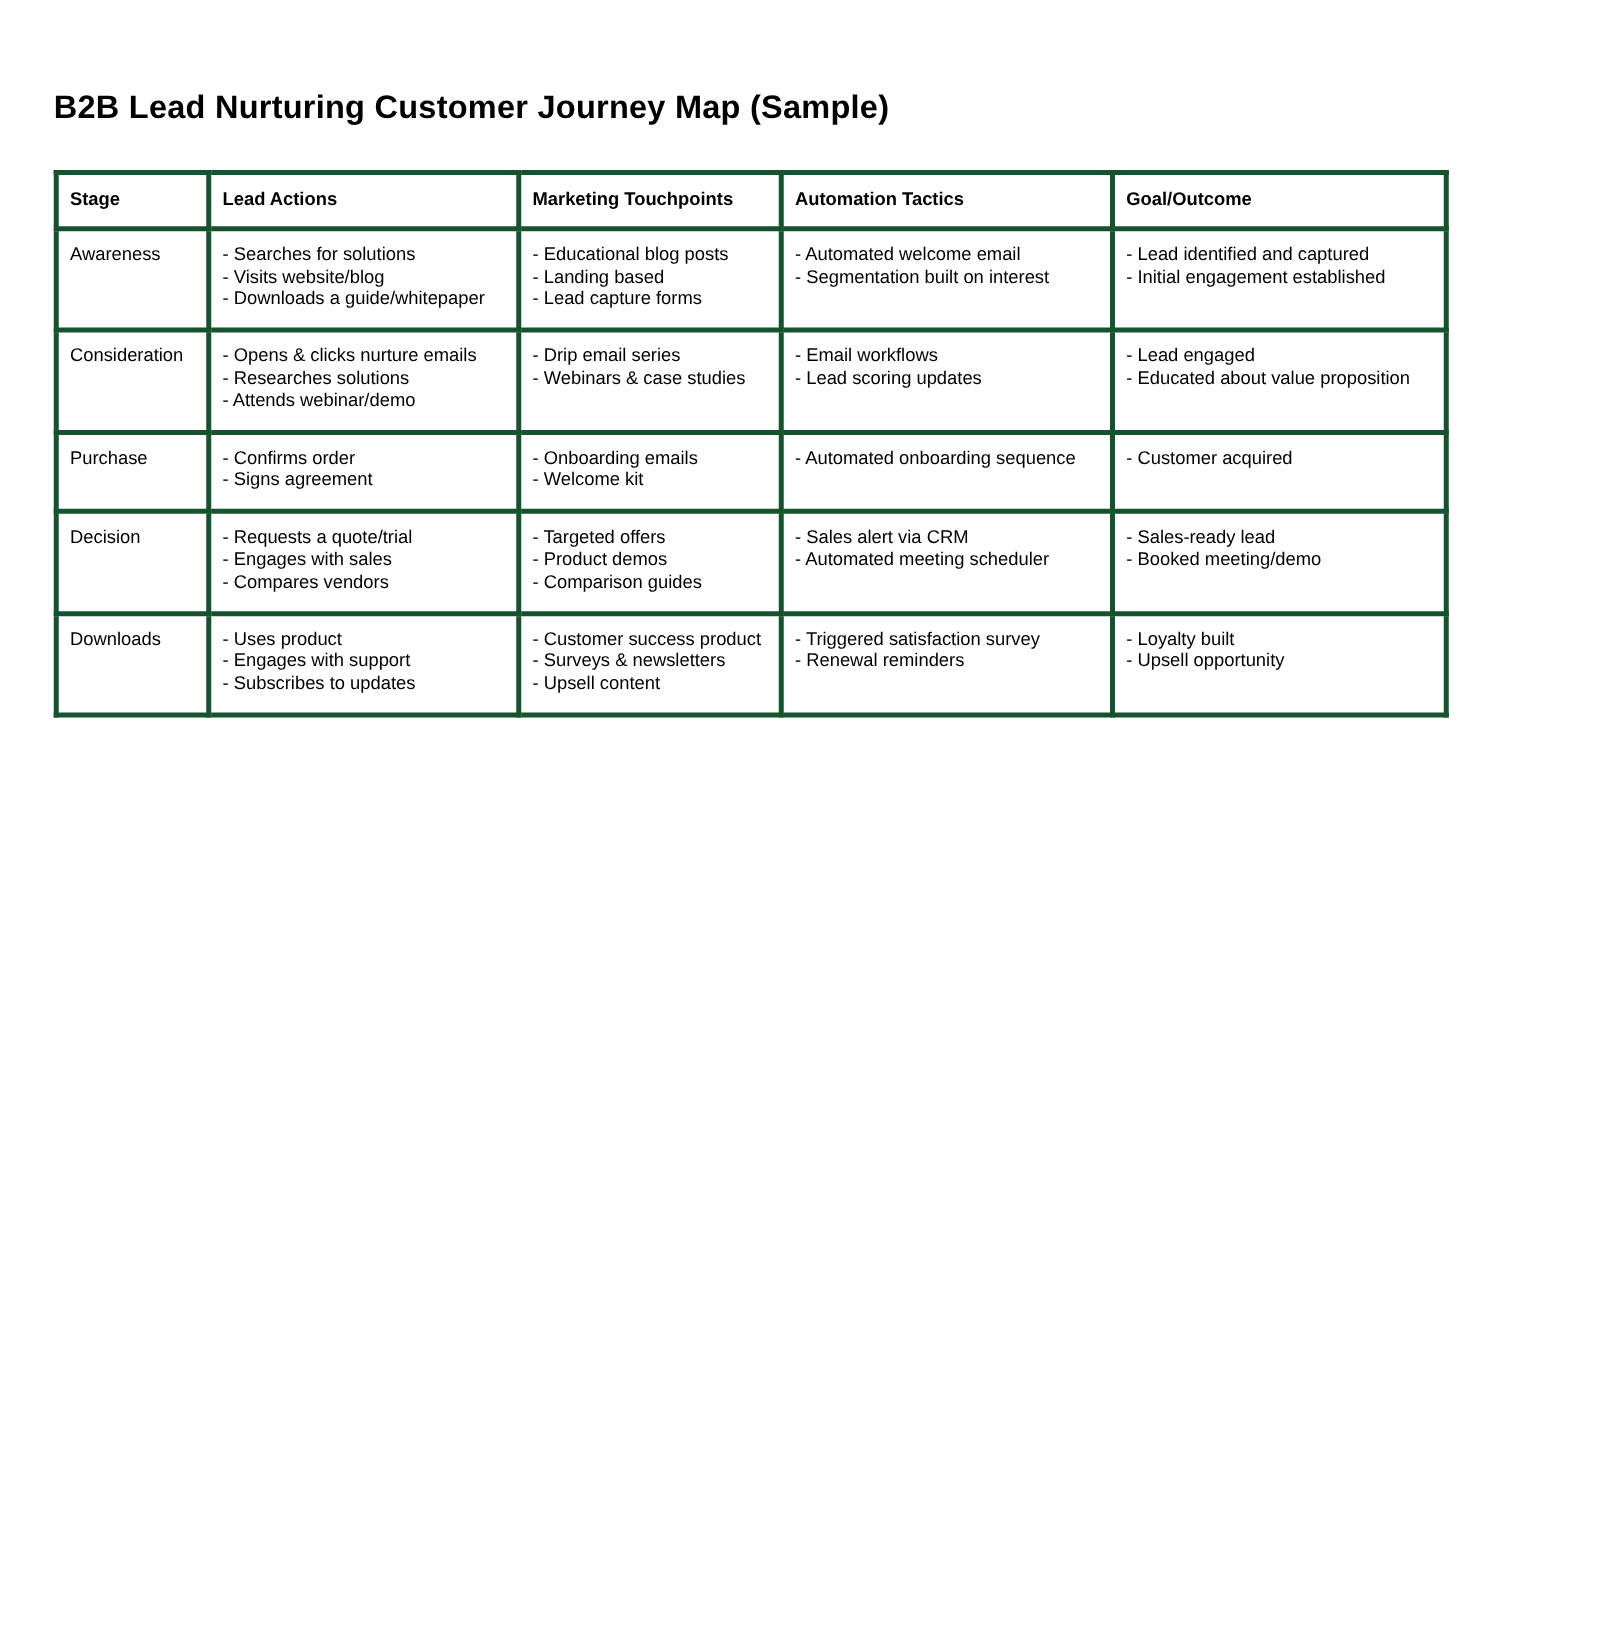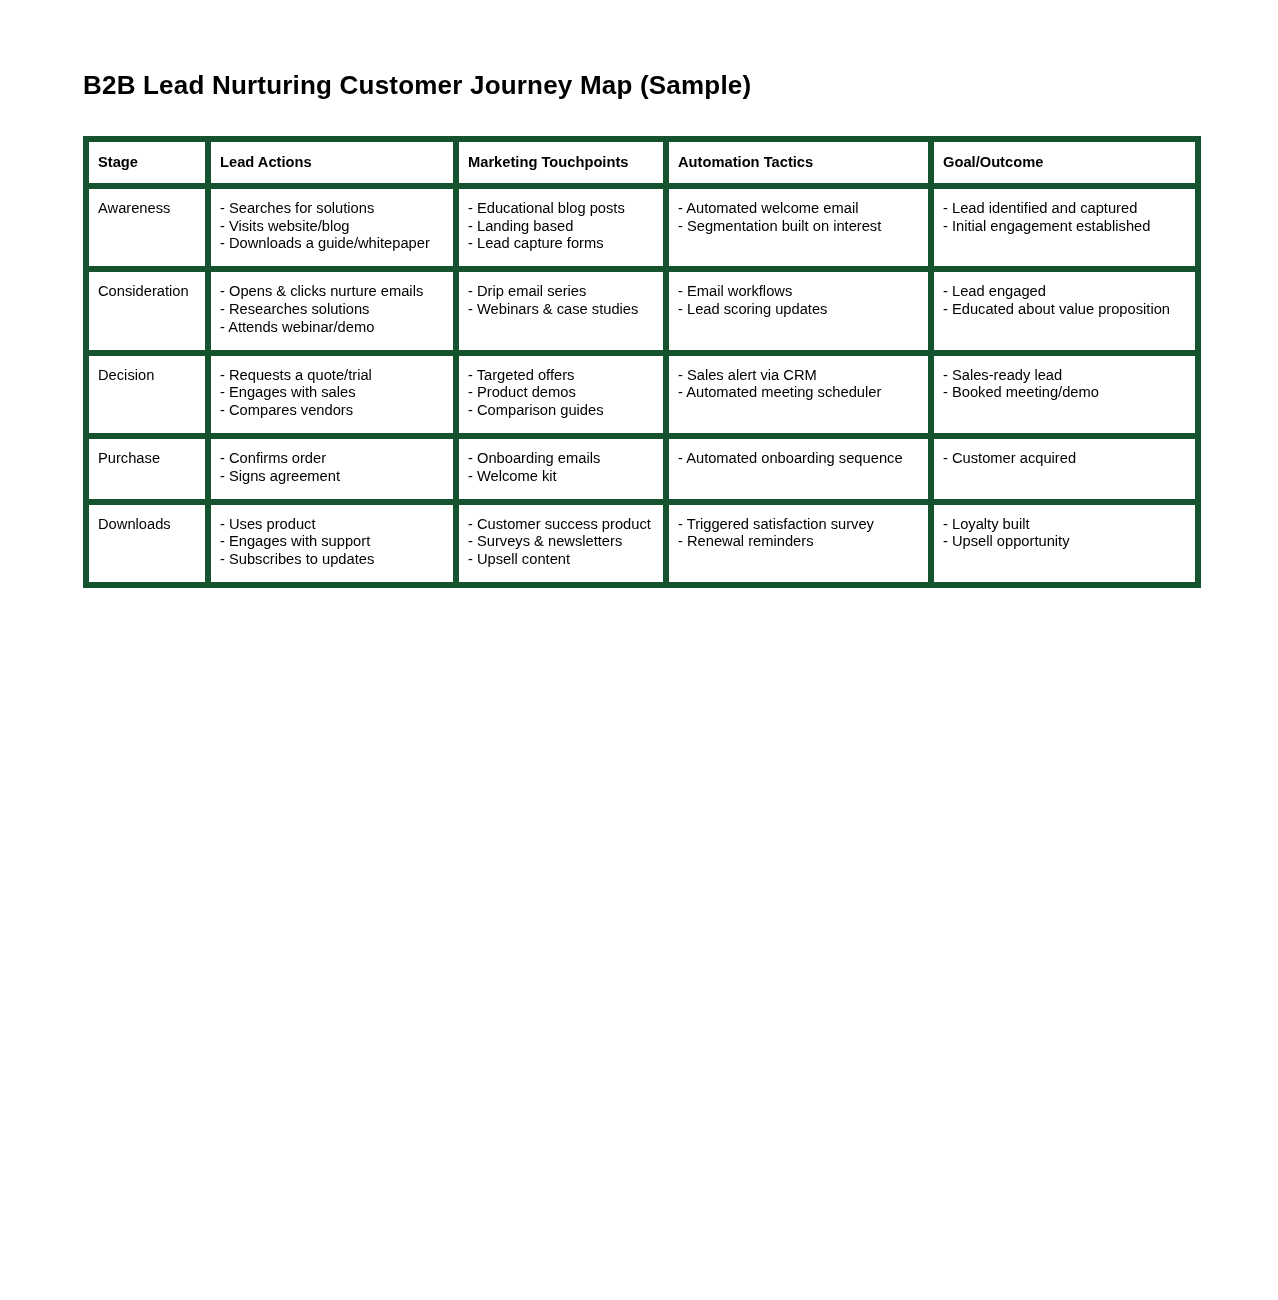--- a/index.html
+++ b/index.html
@@ -5,38 +5,38 @@
   * { margin: 0; padding: 0; box-sizing: border-box; }
   html, body {
     background: #ffffff;
     font-family: "Liberation Sans", "DejaVu Sans", sans-serif;
     color: #000000;
   }
   .page {
     width: 1278px;
     height: 1300px;
     background: #ffffff;
-    padding: 70px 83px 0 83px;
+    padding: 70px 83px 0 43px;
     overflow: hidden;
   }
   .doc-title {
     font-size: 26px;
     font-weight: bold;
     letter-spacing: 0.2px;
     color: #000000;
     margin-bottom: 35px;
   }
   table.journey-table {
     border-collapse: collapse;
     table-layout: fixed;
     width: 1112px;
   }
   table.journey-table th,
   table.journey-table td {
-    border: 6px solid #14532d;
+    border: 4px solid #14532d;
     vertical-align: top;
     text-align: left;
     font-size: 14.7px;
     line-height: 17.8px;
     padding: 11px 12px 13px 9px;
   }
   table.journey-table th {
     font-weight: bold;
     padding-top: 12px;
     padding-bottom: 11px;
@@ -116,55 +116,55 @@
           <td>
             <div class="bullet-line">- Email workflows</div>
             <div class="bullet-line">- Lead scoring updates</div>
           </td>
           <td>
             <div class="bullet-line">- Lead engaged</div>
             <div class="bullet-line">- Educated about value proposition</div>
           </td>
         </tr>
         <tr>
+          <td class="stage-cell">Purchase</td>
+          <td>
+            <div class="bullet-line">- Confirms order</div>
+            <div class="bullet-line">- Signs agreement</div>
+          </td>
+          <td>
+            <div class="bullet-line">- Onboarding emails</div>
+            <div class="bullet-line">- Welcome kit</div>
+          </td>
+          <td>
+            <div class="bullet-line">- Automated onboarding sequence</div>
+          </td>
+          <td>
+            <div class="bullet-line">- Customer acquired</div>
+          </td>
+        </tr>
+        <tr>
           <td class="stage-cell">Decision</td>
           <td>
             <div class="bullet-line">- Requests a quote/trial</div>
             <div class="bullet-line">- Engages with sales</div>
             <div class="bullet-line">- Compares vendors</div>
           </td>
           <td>
             <div class="bullet-line">- Targeted offers</div>
             <div class="bullet-line">- Product demos</div>
             <div class="bullet-line">- Comparison guides</div>
           </td>
           <td>
             <div class="bullet-line">- Sales alert via CRM</div>
             <div class="bullet-line">- Automated meeting scheduler</div>
           </td>
           <td>
             <div class="bullet-line">- Sales-ready lead</div>
             <div class="bullet-line">- Booked meeting/demo</div>
-          </td>
-        </tr>
-        <tr>
-          <td class="stage-cell">Purchase</td>
-          <td>
-            <div class="bullet-line">- Confirms order</div>
-            <div class="bullet-line">- Signs agreement</div>
-          </td>
-          <td>
-            <div class="bullet-line">- Onboarding emails</div>
-            <div class="bullet-line">- Welcome kit</div>
-          </td>
-          <td>
-            <div class="bullet-line">- Automated onboarding sequence</div>
-          </td>
-          <td>
-            <div class="bullet-line">- Customer acquired</div>
           </td>
         </tr>
         <tr>
           <td class="stage-cell">Downloads</td>
           <td>
             <div class="bullet-line">- Uses product</div>
             <div class="bullet-line">- Engages with support</div>
             <div class="bullet-line">- Subscribes to updates</div>
           </td>
           <td>

